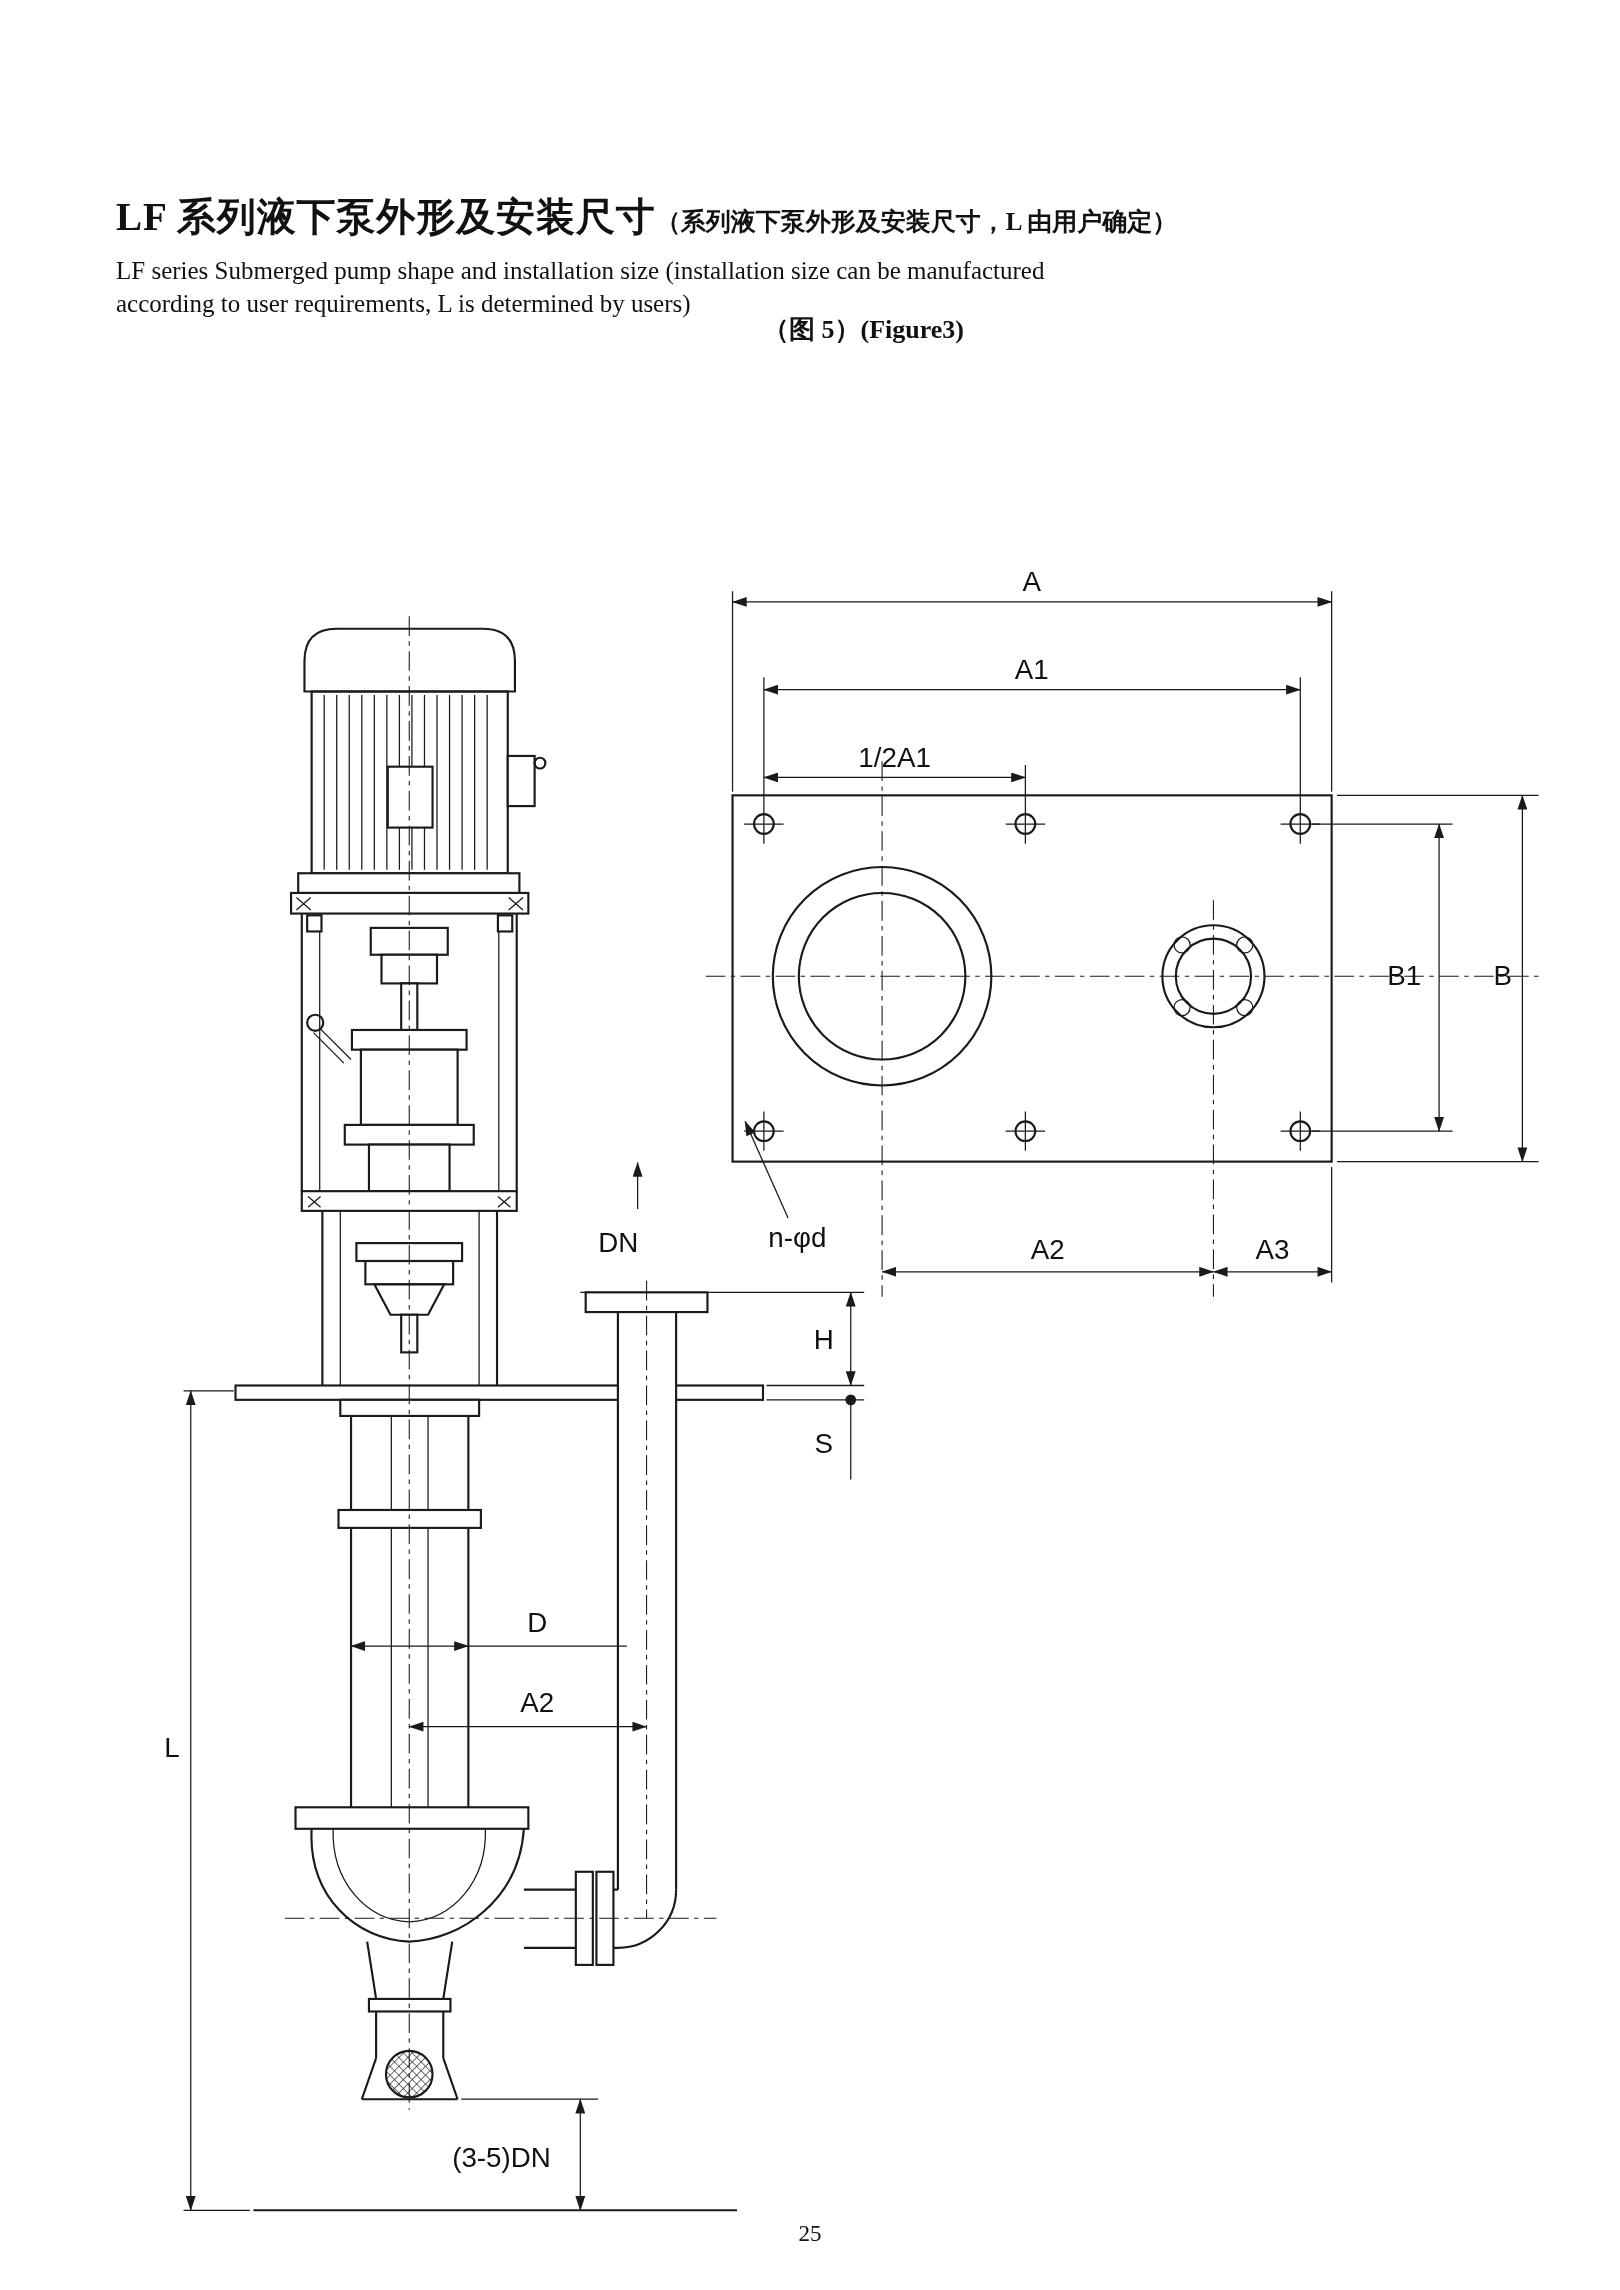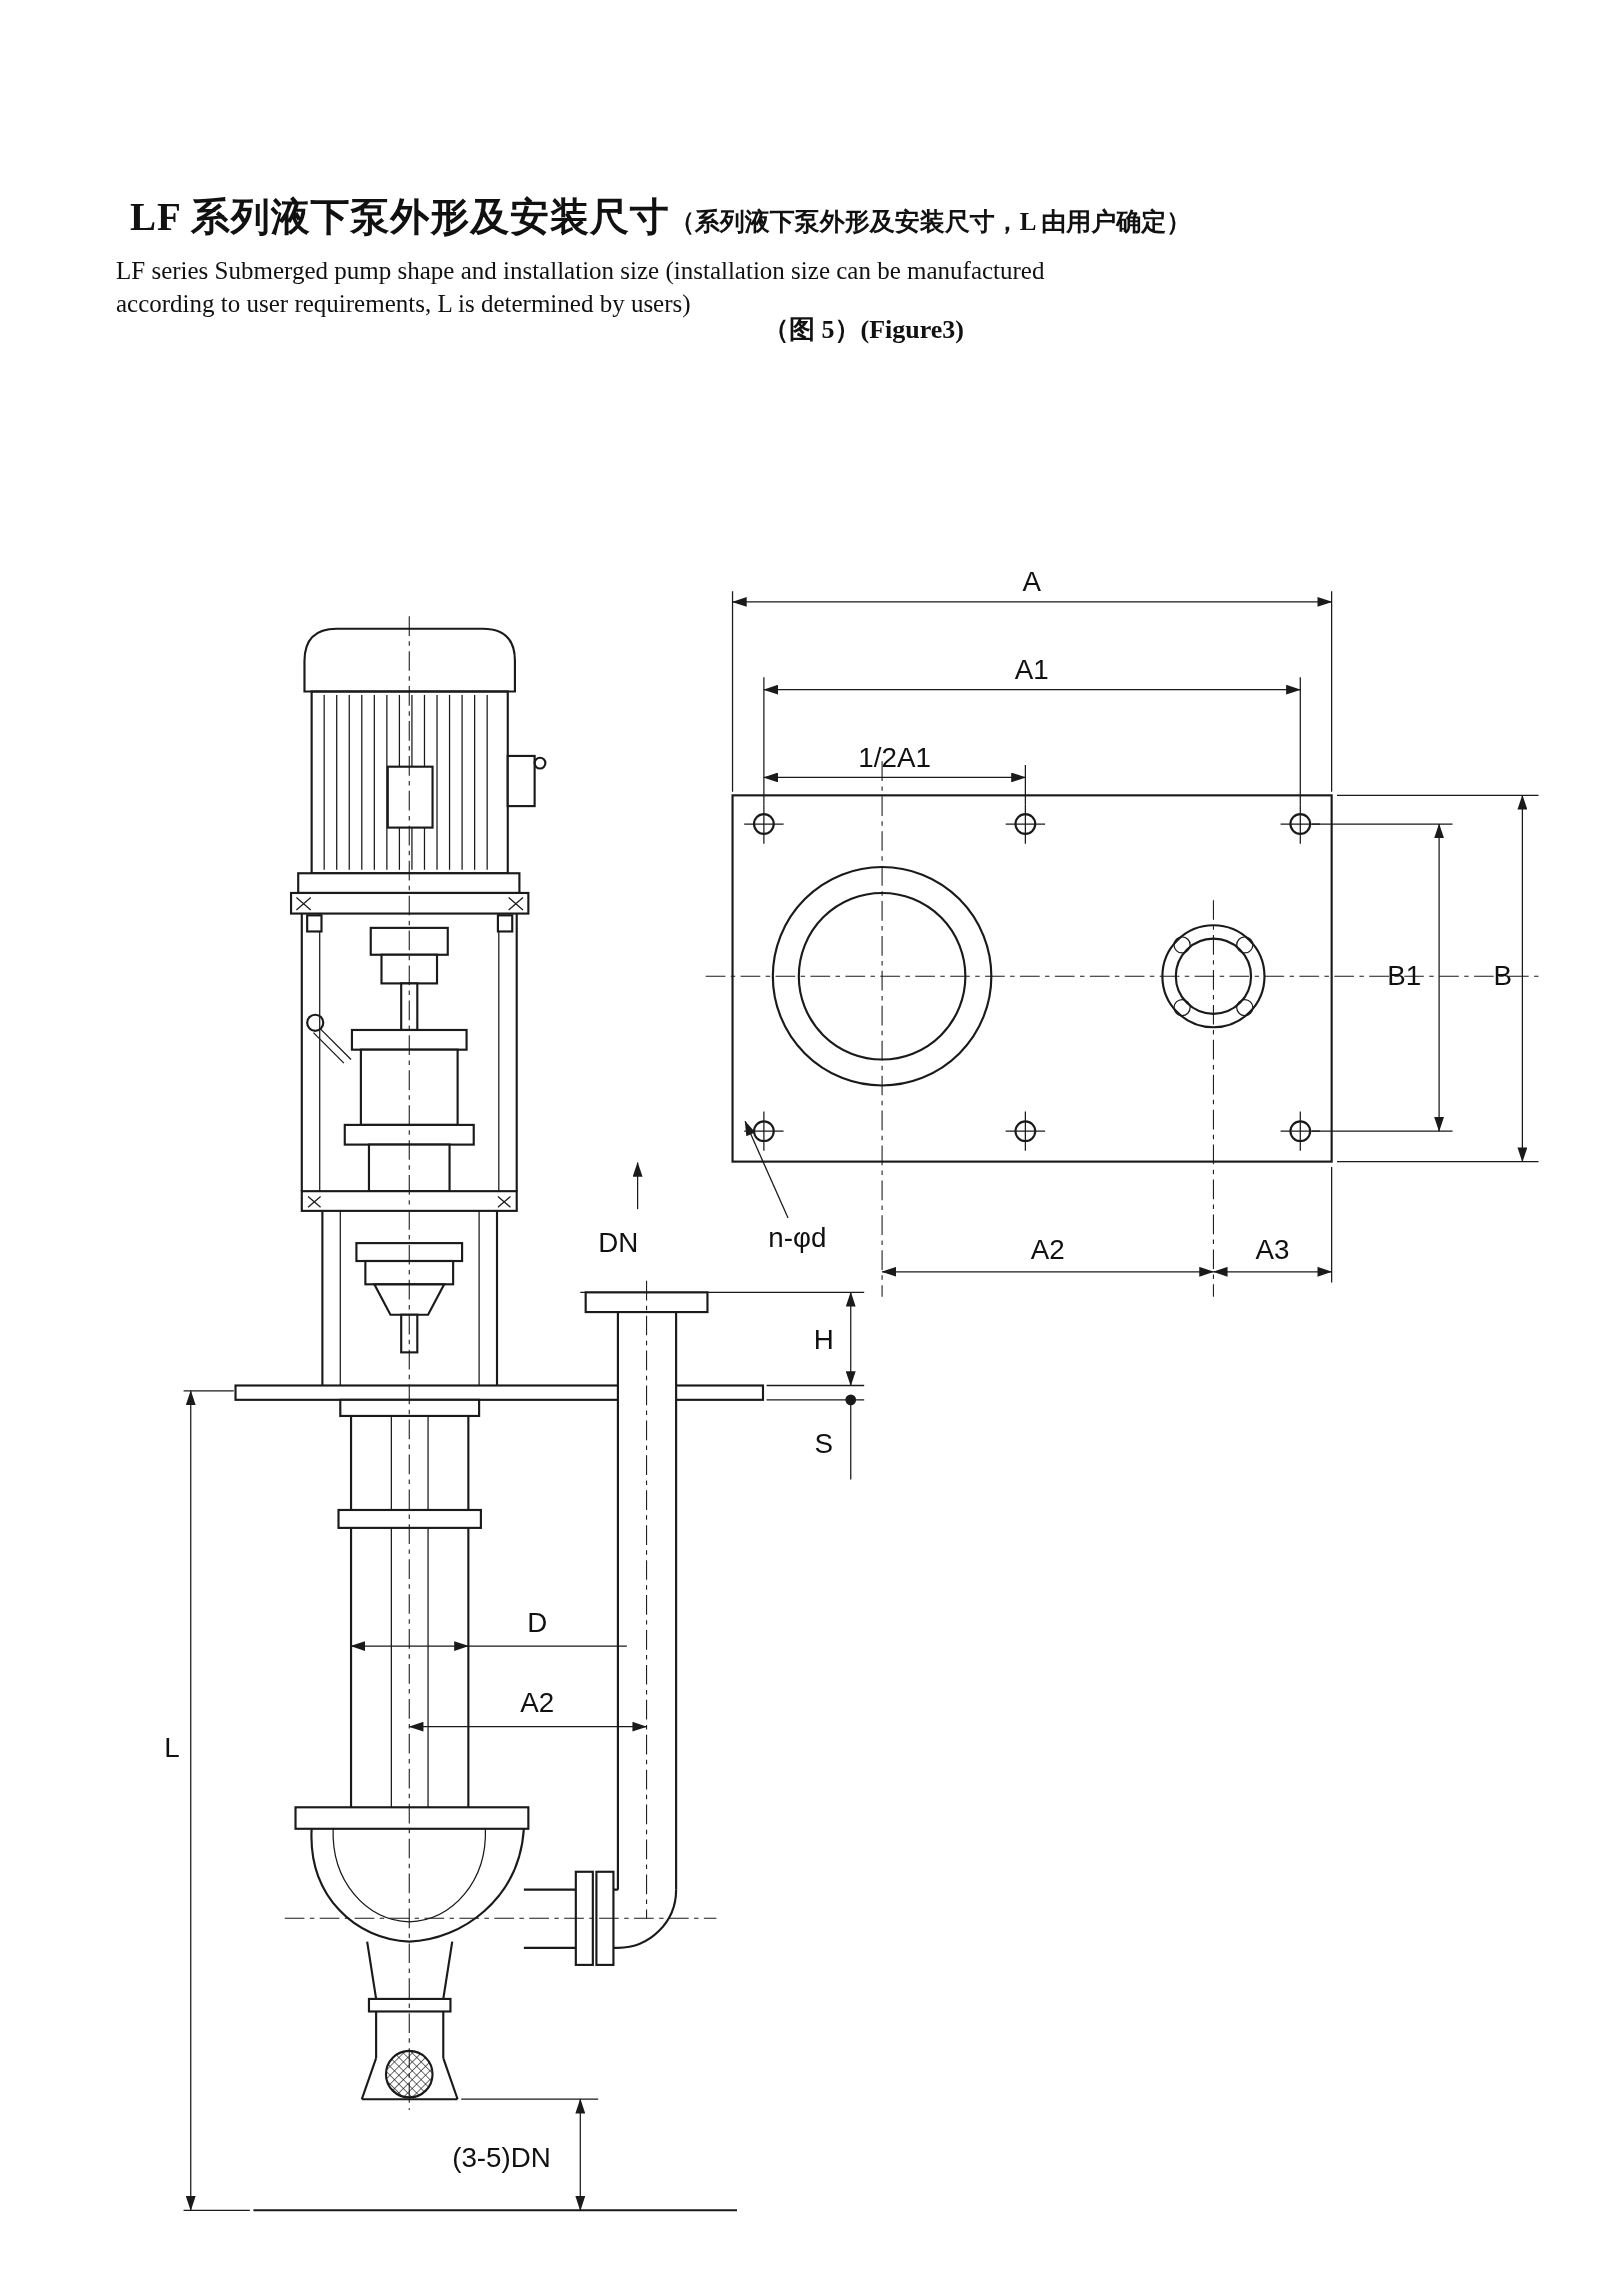--- a/index.html
+++ b/index.html
@@ -4,21 +4,21 @@
 <style>
   html,body { margin:0; padding:0; background:#e8e8e8; }
   .page {
     position:relative;
     width:1620px; height:2291px;
     background:#ffffff;
     overflow:hidden;
     color:#111;
   }
   .title-row { position:absolute; left:116px; top:190px; white-space:nowrap; }
-  .title-zh  { font: bold 39px "Liberation Serif","DejaVu Serif",serif; letter-spacing:0.9px;margin-left:14px; }
+  .title-zh  { font: bold 39px "Liberation Serif","DejaVu Serif",serif; letter-spacing:0.9px; }
   .title-note{ font: bold 25px "Liberation Serif","DejaVu Serif",serif; }
   .subtitle  { position:absolute; left:116px; top:254px;
                font: 25px "Liberation Serif","DejaVu Serif",serif; line-height:33px; }
   .figure-caption { position:absolute; left:763px; top:312px;
                font: bold 26px "Liberation Serif","DejaVu Serif",serif; }
   .page-number { position:absolute; top:2221px; left:0; width:100%; text-align:center;
                font: 23px "Liberation Serif","DejaVu Serif",serif; }
   svg.drawing { position:absolute; left:0; top:0; }
   .ol  { fill:none; stroke:#1a1a1a; stroke-width:2.4; }
   .olf { fill:#ffffff; stroke:#1a1a1a; stroke-width:2.4; }
@@ -226,14 +226,15 @@
         <line class="th" x1="1355" y1="1420" x2="1487" y2="1420" marker-start="url(#arr)" marker-end="url(#arr)"></line>
         <text class="lbl" text-anchor="middle" x="1170" y="1406">A2</text>
         <text class="lbl" text-anchor="middle" x="1421" y="1406">A3</text>
 
         <line class="th" x1="880" y1="1360" x2="832" y2="1252" marker-end="url(#arr)"></line>
         <text class="lbl" text-anchor="start" x="858" y="1392">n-φd</text>
       </g>
     </g>
   </svg>
 
+  <div class="page-number">25</div>
 </div>
 
 
 </body></html>

